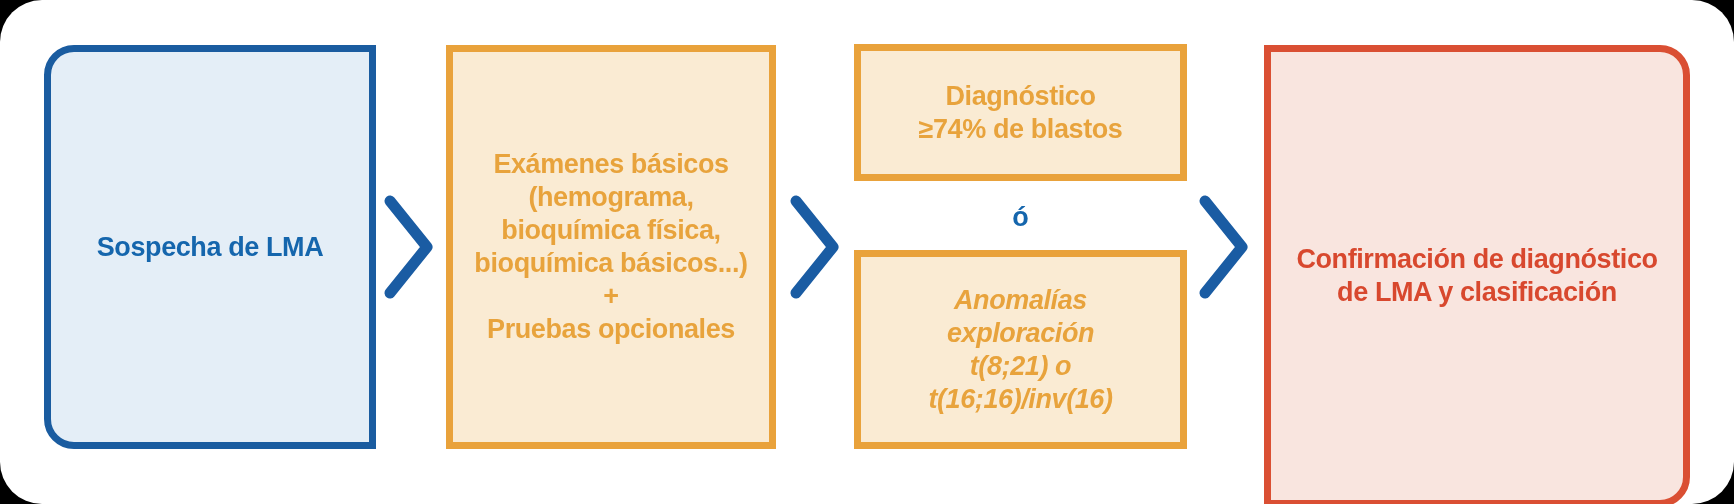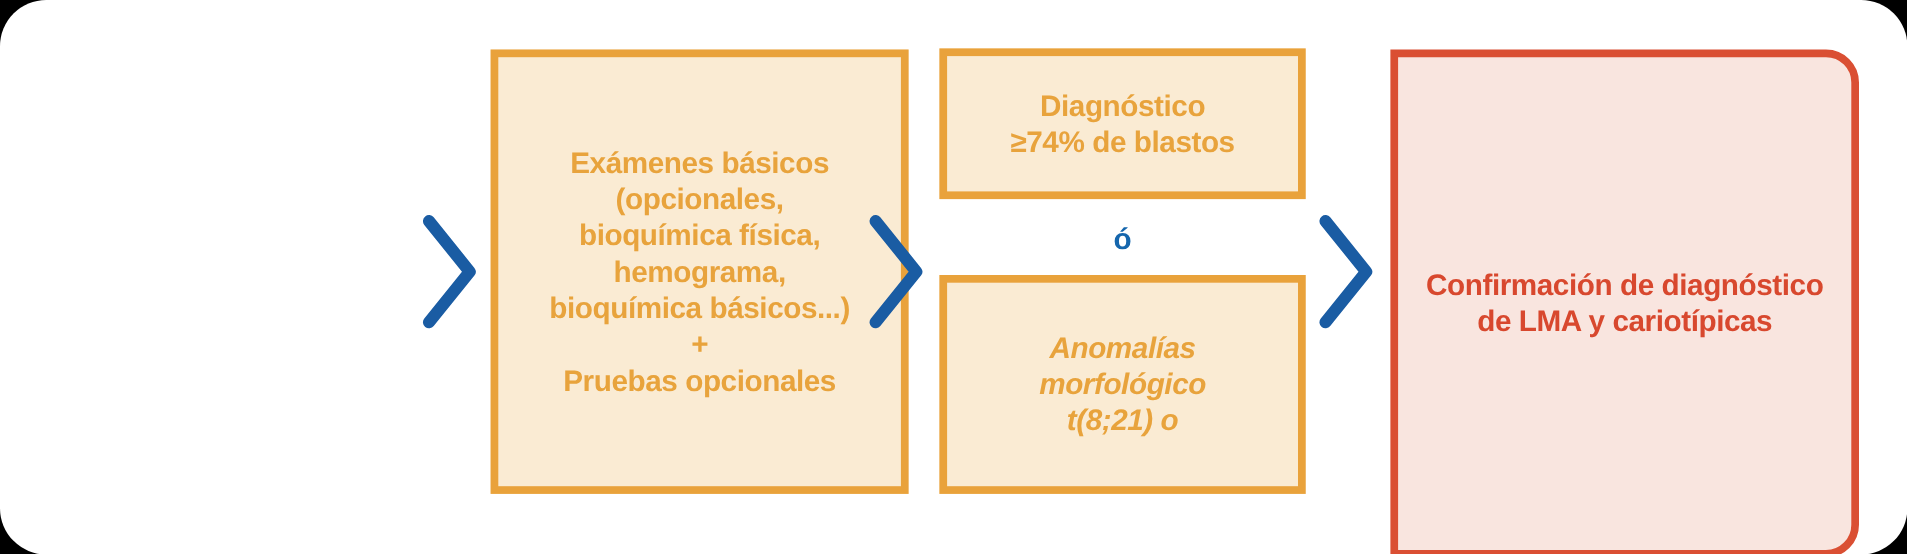--- a/index.html
+++ b/index.html
@@ -44,21 +44,21 @@
     border: 7px solid var(--orange_border, #E9A23B);
     color: var(--orange_text, #E8A33C);
   }
   .node-red {
     background: var(--red_fill, #F9E5DF);
     border: 7px solid var(--red_border, #DA4F33);
     border-radius: 0 30px 30px 0;
     color: var(--red_text, #D8482E);
   }
   #box-sospecha   { left: 44px;   top: 45px;  width: 332px; height: 404px; }
-  #box-examenes   { left: 446px;  top: 45px;  width: 380px; height: 404px; }
+  #box-examenes   { left: 446px;  top: 45px;  width: 330px; height: 404px; }
   #box-morfologico{ left: 854px;  top: 44px;  width: 333px; height: 137px; }
   #box-anomalias  { left: 854px;  top: 250px; width: 333px; height: 199px; font-style: italic; }
   #box-confirmacion { left: 1264px; top: 45px; width: 426px; height: 462px; }
   .or-label {
     position: absolute;
     left: 854px; top: 186px;
     width: 333px; height: 62px;
     display: flex; align-items: center; justify-content: center;
     color: var(--blue_text, #1566AD);
     font-weight: bold;
@@ -78,60 +78,63 @@
   }
   #chevron-1 { left: 383px;  top: 192px; }
   #chevron-2 { left: 789px;  top: 192px; }
   #chevron-3 { left: 1198px; top: 192px; }
 </style>
 </head>
 <body>
 
 <div class="canvas">
 
+  <div class="node node-blue" id="box-sospecha">
+    <div class="line">Sospecha de LMA</div>
+  </div>
 
   <span class="chevron" id="chevron-1">
     <svg viewBox="0 0 52 110" xmlns="http://www.w3.org/2000/svg" aria-hidden="true">
       <path d="M7 9 L44 55 L7 101"></path>
     </svg>
   </span>
 
   <div class="node node-orange" id="box-examenes">
     <div class="line">Exámenes básicos</div>
-    <div class="line">(opcionales,</div>
+    <div class="line">(hemograma,</div>
     <div class="line">bioquímica física,</div>
-    <div class="line">hemograma,</div>
     <div class="line">bioquímica básicos...)</div>
     <div class="line">+</div>
     <div class="line">Pruebas opcionales</div>
   </div>
 
   <span class="chevron" id="chevron-2">
     <svg viewBox="0 0 52 110" xmlns="http://www.w3.org/2000/svg" aria-hidden="true">
       <path d="M7 9 L44 55 L7 101"></path>
     </svg>
   </span>
 
   <div class="node node-orange" id="box-morfologico">
     <div class="line">Diagnóstico</div>
     <div class="line">≥74% de blastos</div>
   </div>
 
   <div class="or-label">ó</div>
 
   <div class="node node-orange" id="box-anomalias">
     <div class="line">Anomalías</div>
-    <div class="line">morfológico</div>
+    <div class="line">exploración</div>
     <div class="line">t(8;21) o</div>
+    <div class="line">t(16;16)/inv(16)</div>
   </div>
 
   <span class="chevron" id="chevron-3">
     <svg viewBox="0 0 52 110" xmlns="http://www.w3.org/2000/svg" aria-hidden="true">
       <path d="M7 9 L44 55 L7 101"></path>
     </svg>
   </span>
 
   <div class="node node-red" id="box-confirmacion">
     <div class="line">Confirmación de diagnóstico</div>
-    <div class="line">de LMA y cariotípicas</div>
+    <div class="line">de LMA y clasificación</div>
   </div>
 
 </div>
 
 </body></html>

